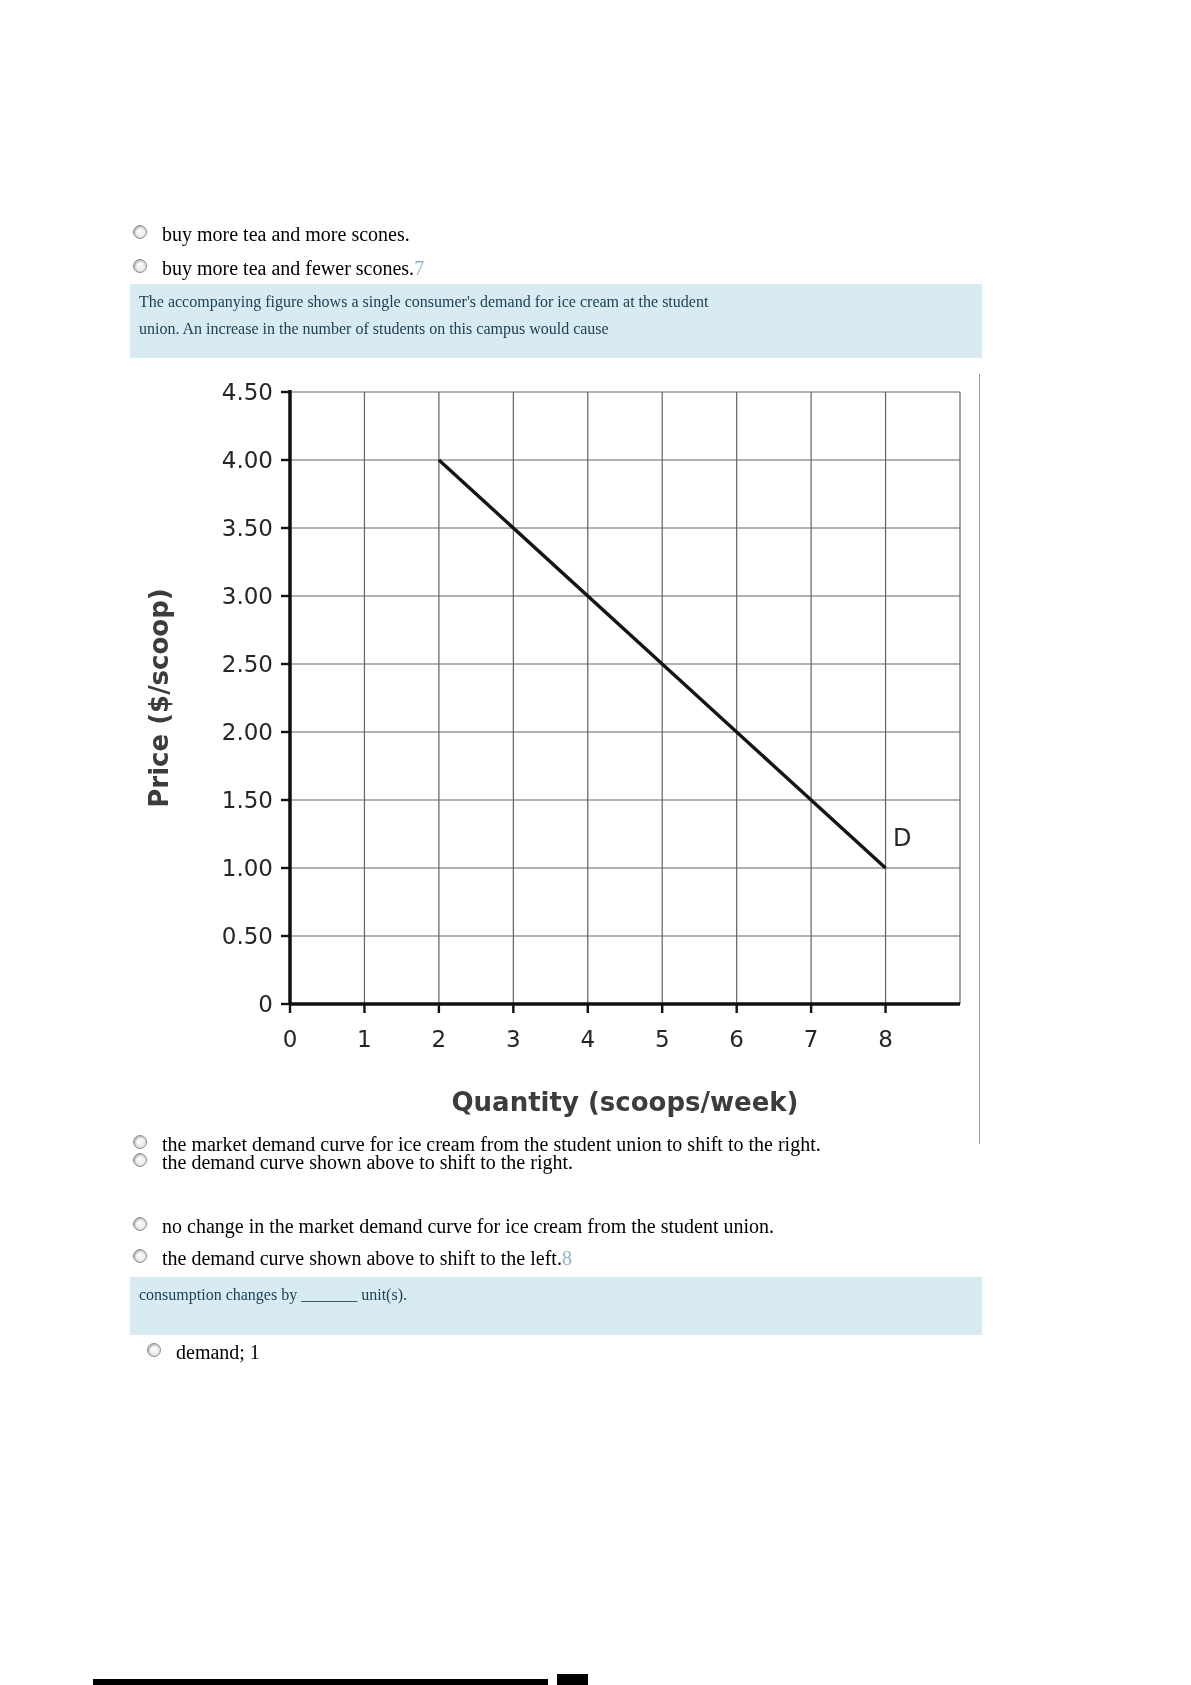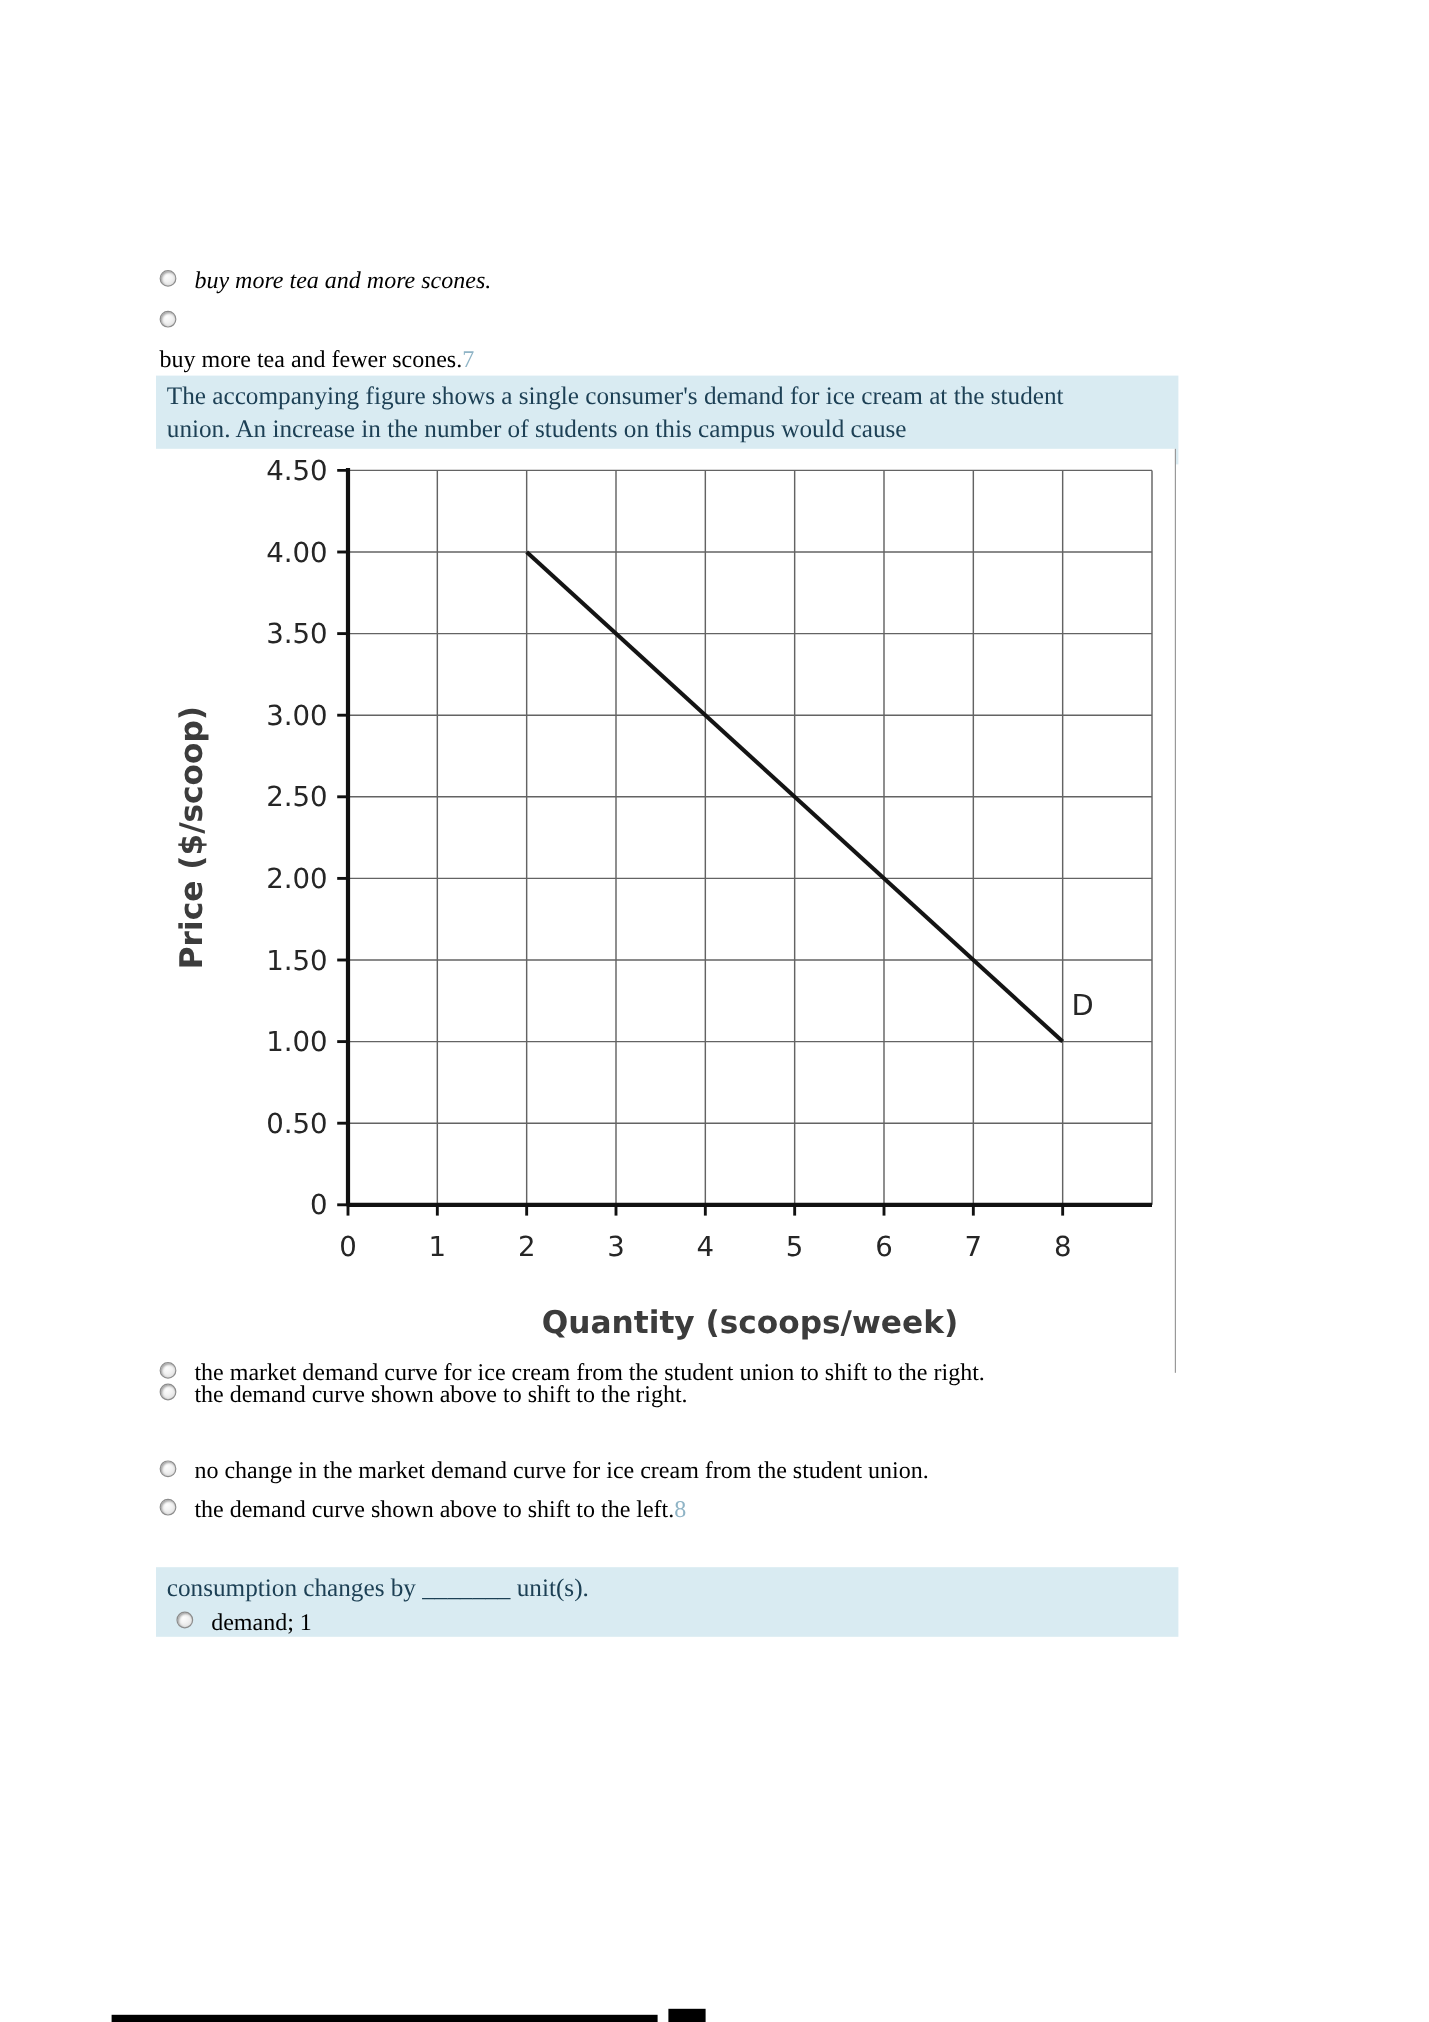--- a/index.html
+++ b/index.html
@@ -29,48 +29,47 @@
   .option-label {
     font-size:20px;
     line-height:25px;
     color:#000;
   }
   .q-number { color: var(--qnum, #8fb4c6); }
   .highlight {
     position:absolute;
     background: var(--hl-bg, #d9ebf2);
     color: var(--hl-text, #1d4055);
-    font-size:21px;
+    font-size:16px;
     line-height:27px;
     padding:4px 9px;
-    margin-top:29px;
   }
   .figure {
     position:absolute;
     border-right:1px solid #999;
     background:#fff;
   }
   svg text { font-family:"DejaVu Sans", sans-serif; }
   .grid  { stroke:#636363; stroke-width:1.2; }
   .axis  { stroke:#111111; stroke-width:3.5; }
   .tick  { stroke:#111111; stroke-width:2.4; }
   .tl    { font-size:23px; fill:#262626; }
   .dline { fill:none; stroke:#141414; stroke-width:3.4; }
   .slabel{ font-size:24px; fill:#262626; font-weight:500; }
   .atitle{ font-size:26px; font-weight:bold; fill:#3c3c3c; }
   .black-bar { position:absolute; background:#000; }
 </style>
 </head>
 <body>
 
-<div class="option-row" style="left:133px; top:222px;font-style:italic;">
+<div class="option-row" style="left:133px; top:222px;">
   <span class="radio"></span>
   <span class="option-label"><span>buy more tea and more scones.</span><span class="q-number"></span></span>
 </div>
-<div class="option-row" style="left:133px; top:256px;flex-direction:column;">
+<div class="option-row" style="left:133px; top:256px;">
   <span class="radio"></span>
   <span class="option-label"><span>buy more tea and fewer scones.</span><span class="q-number">7</span></span>
 </div>
 
 <div class="highlight" style="left:130px; top:284px; width:852px; height:74px;">
   <div>The accompanying figure shows a single consumer's demand for ice cream at the student</div>
   <div>union. An increase in the number of students on this campus would cause</div>
 </div>
 
 <div class="figure" style="left:130px; top:374px; width:850px; height:770px;">

